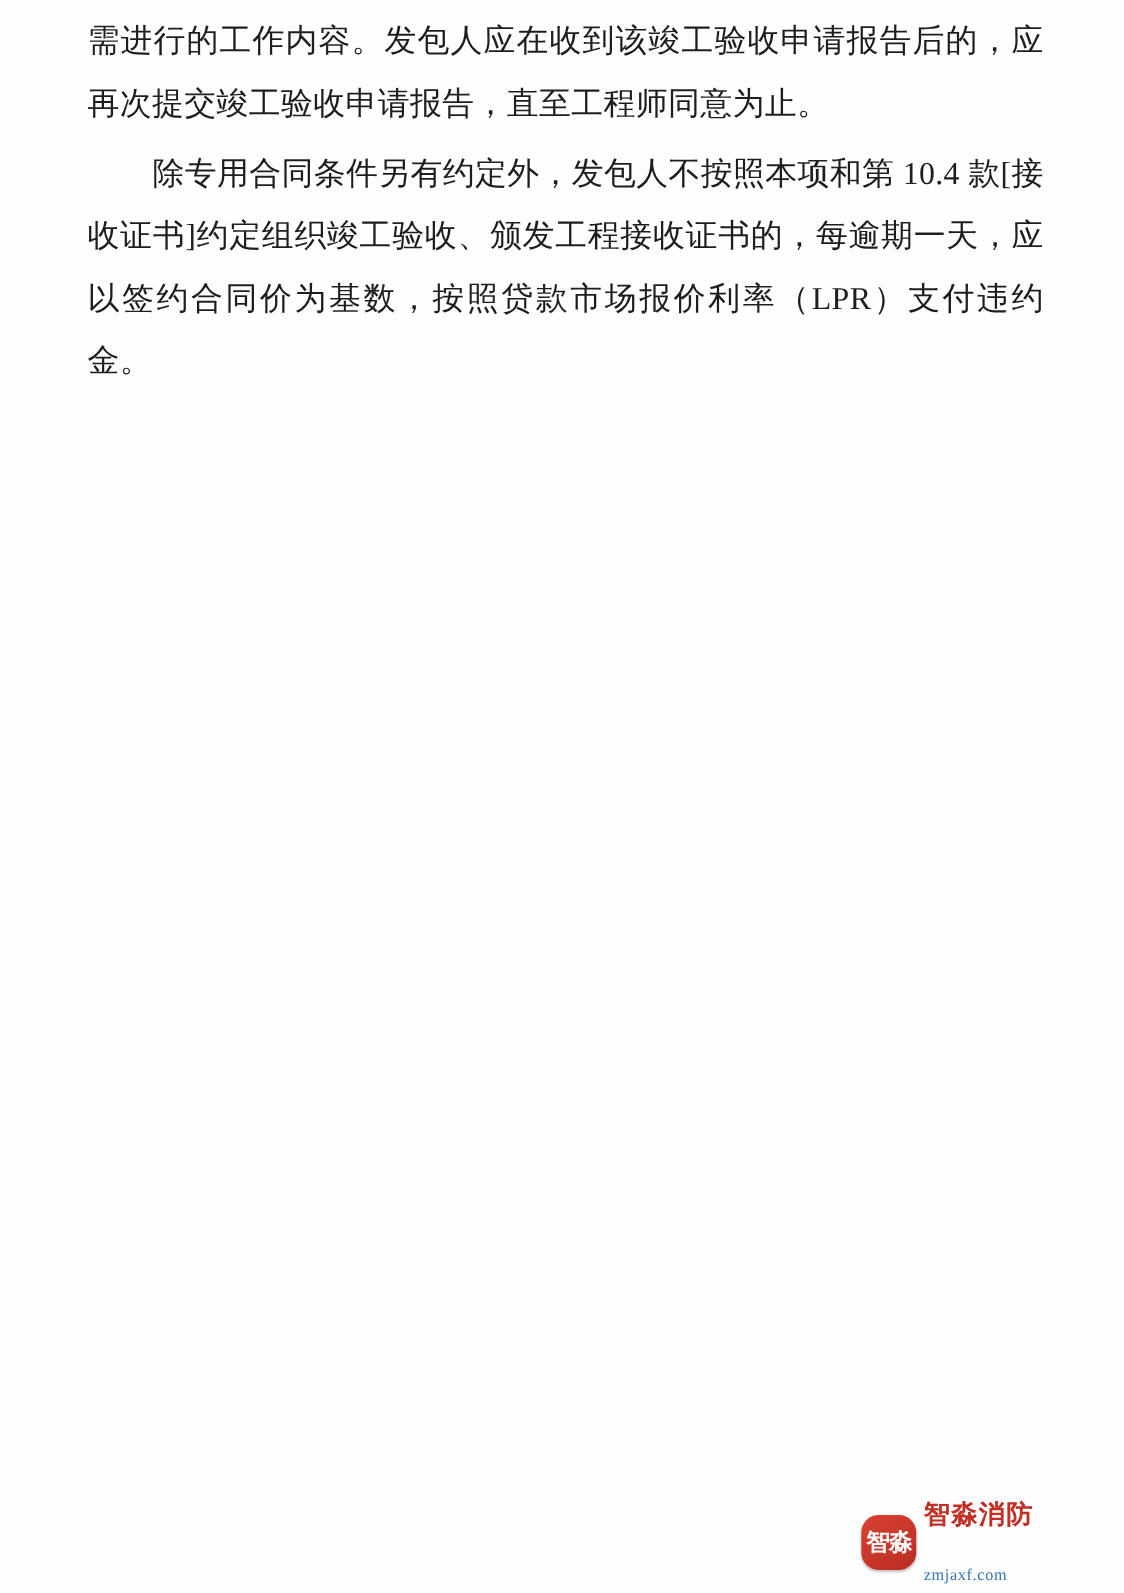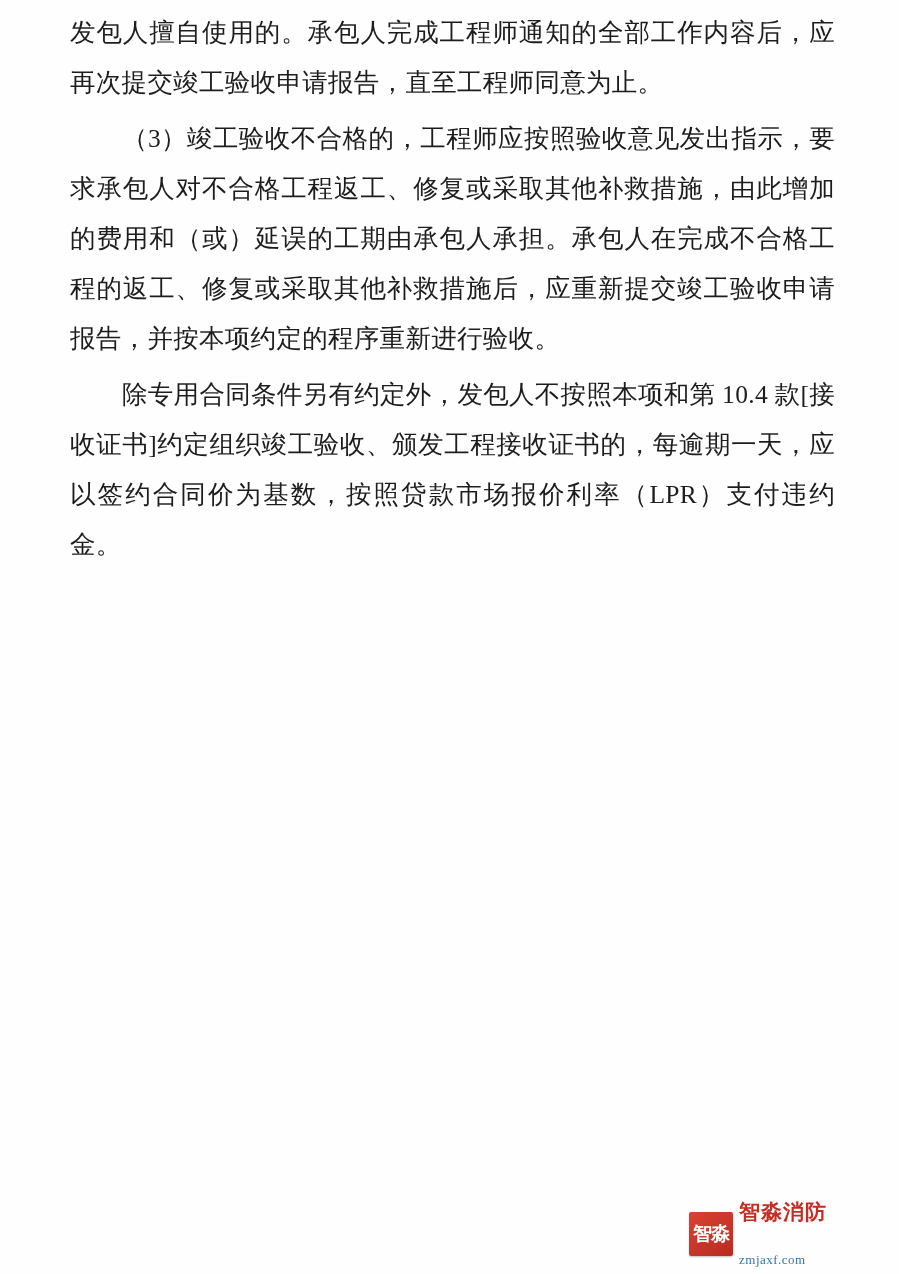--- a/index.html
+++ b/index.html
@@ -48,21 +48,21 @@
     width: 190px;
     height: 56px;
     display: flex;
     align-items: center;
     gap: 6px;
     opacity: 0.96;
   }
   .wm-badge {
     width: 44px;
     height: 44px;
-    border-radius: 2px;
+    border-radius: 14px;
     background: linear-gradient(145deg, #d93b2b, #b5231a);
     color: #ffffff;
     display: flex;
     align-items: center;
     justify-content: center;
     font-family: "Liberation Sans", sans-serif;
     font-size: 19px;
     font-weight: bold;
     letter-spacing: -1px;
     box-shadow: 0 1px 2px rgba(0,0,0,0.25);
@@ -87,22 +87,21 @@
     color: #2a6fb5;
     letter-spacing: 0.5px;
     margin-top: 2px;
   }
 </style>
 </head>
 <body>
 
 <div class="page">
   <div class="doc-body">
-    <p class="para hang">发包人擅自使用的。承包人完成工程师通知的全部工作内容后，应再次提交竣工验收申请报告，直至工程师同意为止。</p>
-    <p class="para indent">（3）竣工验收不合格的，工程师应按照验收意见发出指示，要求承包人对不合格工程返工、修复或采取其他补救措施，由此增加的费用和（或）延误的工期由承包人承担。承包人在完成不合格工程的返工、修复或采取其他补救措施后，应重新提交竣工验收申请报告，并按本项约定的程序重新进行验收。</p>
+    <p class="para hang">需进行的工作内容。发包人应在收到该竣工验收申请报告后的，应再次提交竣工验收申请报告，直至工程师同意为止。</p>
     <p class="para indent">除专用合同条件另有约定外，发包人不按照本项和第 10.4 款[接收证书]约定组织竣工验收、颁发工程接收证书的，每逾期一天，应以签约合同价为基数，按照贷款市场报价利率（LPR）支付违约金。</p>
   </div>
 
   <div class="watermark">
     <div class="wm-badge">智淼</div>
     <div class="wm-text">
       <span class="wm-title">智淼消防</span>
       <span class="wm-url">zmjaxf.com</span>
     </div>
   </div>

